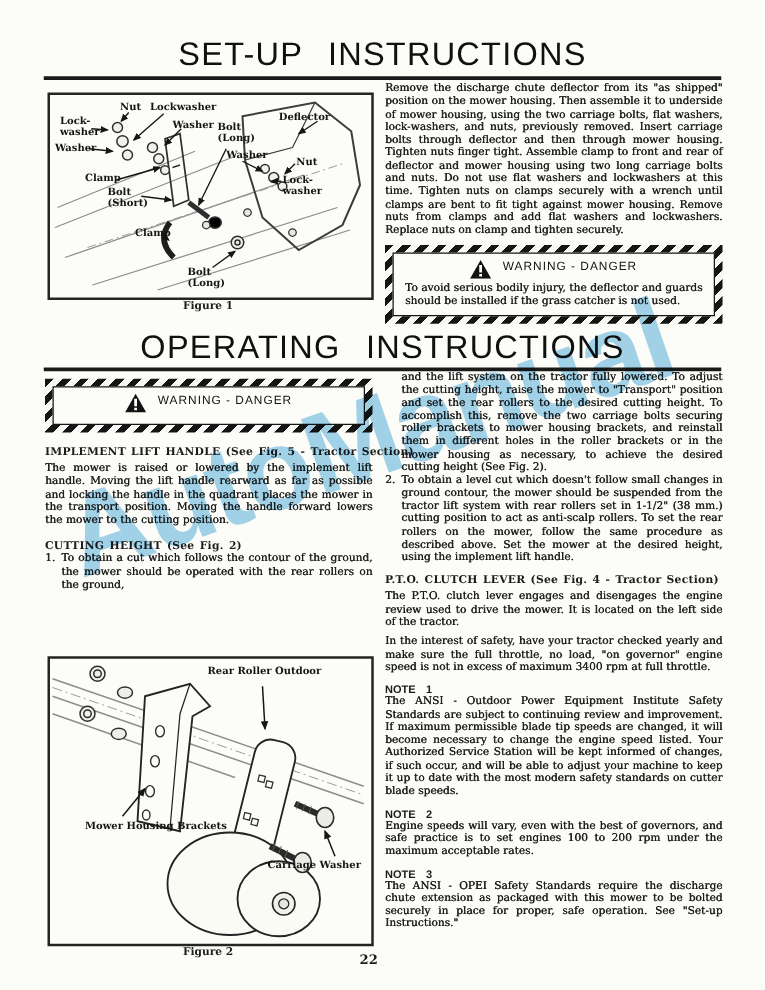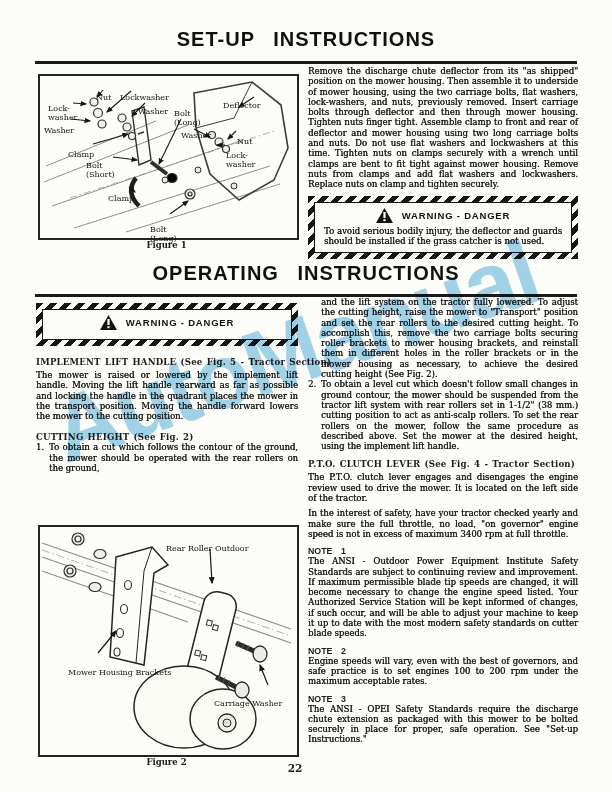--- a/index.html
+++ b/index.html
@@ -4,22 +4,22 @@
 <style>
   html,body { margin:0; padding:0; background:#e8e8e8; }
   .page {
     position:relative; width:612px; height:792px; margin:0 auto;
     background:#fcfcf8; overflow:hidden;
     font-family:"DejaVu Serif", serif; color:#1c1c1c;
   }
   
   .doc-title {
     position:absolute; left:0; width:612px; text-align:center;
-    font-family:"Liberation Sans", sans-serif; font-weight:bold;
-    font-size:20px; letter-spacing:1px; word-spacing:12px; color:#101010;
+    font-family:"Liberation Sans", sans-serif; font-weight:normal;
+    font-size:26px; letter-spacing:1px; word-spacing:12px; color:#101010;
   }
   #setup-title { top:28px; }
   #operating-title { top:262px; }
   .rule { position:absolute; left:35px; width:542px; height:3px; background:#1a1a1a; }
   #rule-setup { top:61px; }
   #rule-operating { top:294px; }
 
   
   .body-text {
     font-size:8.5px; line-height:10.3px; text-align:justify;
@@ -52,39 +52,39 @@
 
   
   .warnbox {
     background:repeating-linear-gradient(135deg,#151515 0 5px,#f7f7f3 5px 10px);
     padding:6px;
   }
   .warnbox-inner {
     background:#fcfcf8; border:1px solid #161616; padding:3px 9px 6px;
   }
   .warn-head {
-    display:flex; align-items:center; justify-content:center; gap:9px;
-    font-family:"Liberation Sans", sans-serif; font-weight:bold;
+    display:flex; align-items:flex-start; justify-content:center; gap:9px;
+    font-family:"Liberation Sans", sans-serif; font-weight:normal;
     font-size:9.5px; letter-spacing:0.8px; padding:2px 0 3px; color:#111;
   }
   .warn-tri svg { display:block; }
 
   
   .figbox { position:absolute; border:2px solid #242424; }
   #figure1-box { left:38px; top:74px;  width:257px; height:162px; }
   #figure2-box { left:38px; top:525px; width:257px; height:228px; }
   .figcap {
     position:absolute; left:38px; width:257px; text-align:center;
     font-size:8.5px; font-weight:bold;
   }
   #figure1-caption { top:240px; }
   #figure2-caption { top:757px; }
   .fig-label {
-    position:absolute; font-size:8px; font-weight:normal; line-height:9px;
-    white-space:pre-line; color:#141414;margin-top:12px;
+    position:absolute; font-size:8px; font-weight:bold; line-height:9px;
+    white-space:pre-line; color:#141414;
   }
   .fig-svg { position:absolute; left:0; top:0; }
 
   
   #page-number {
     position:absolute; left:270px; top:762px; width:50px; text-align:center;
     font-size:10.5px; font-weight:bold;
   }
   #watermark {
     position:absolute; left:70px; top:385px;

